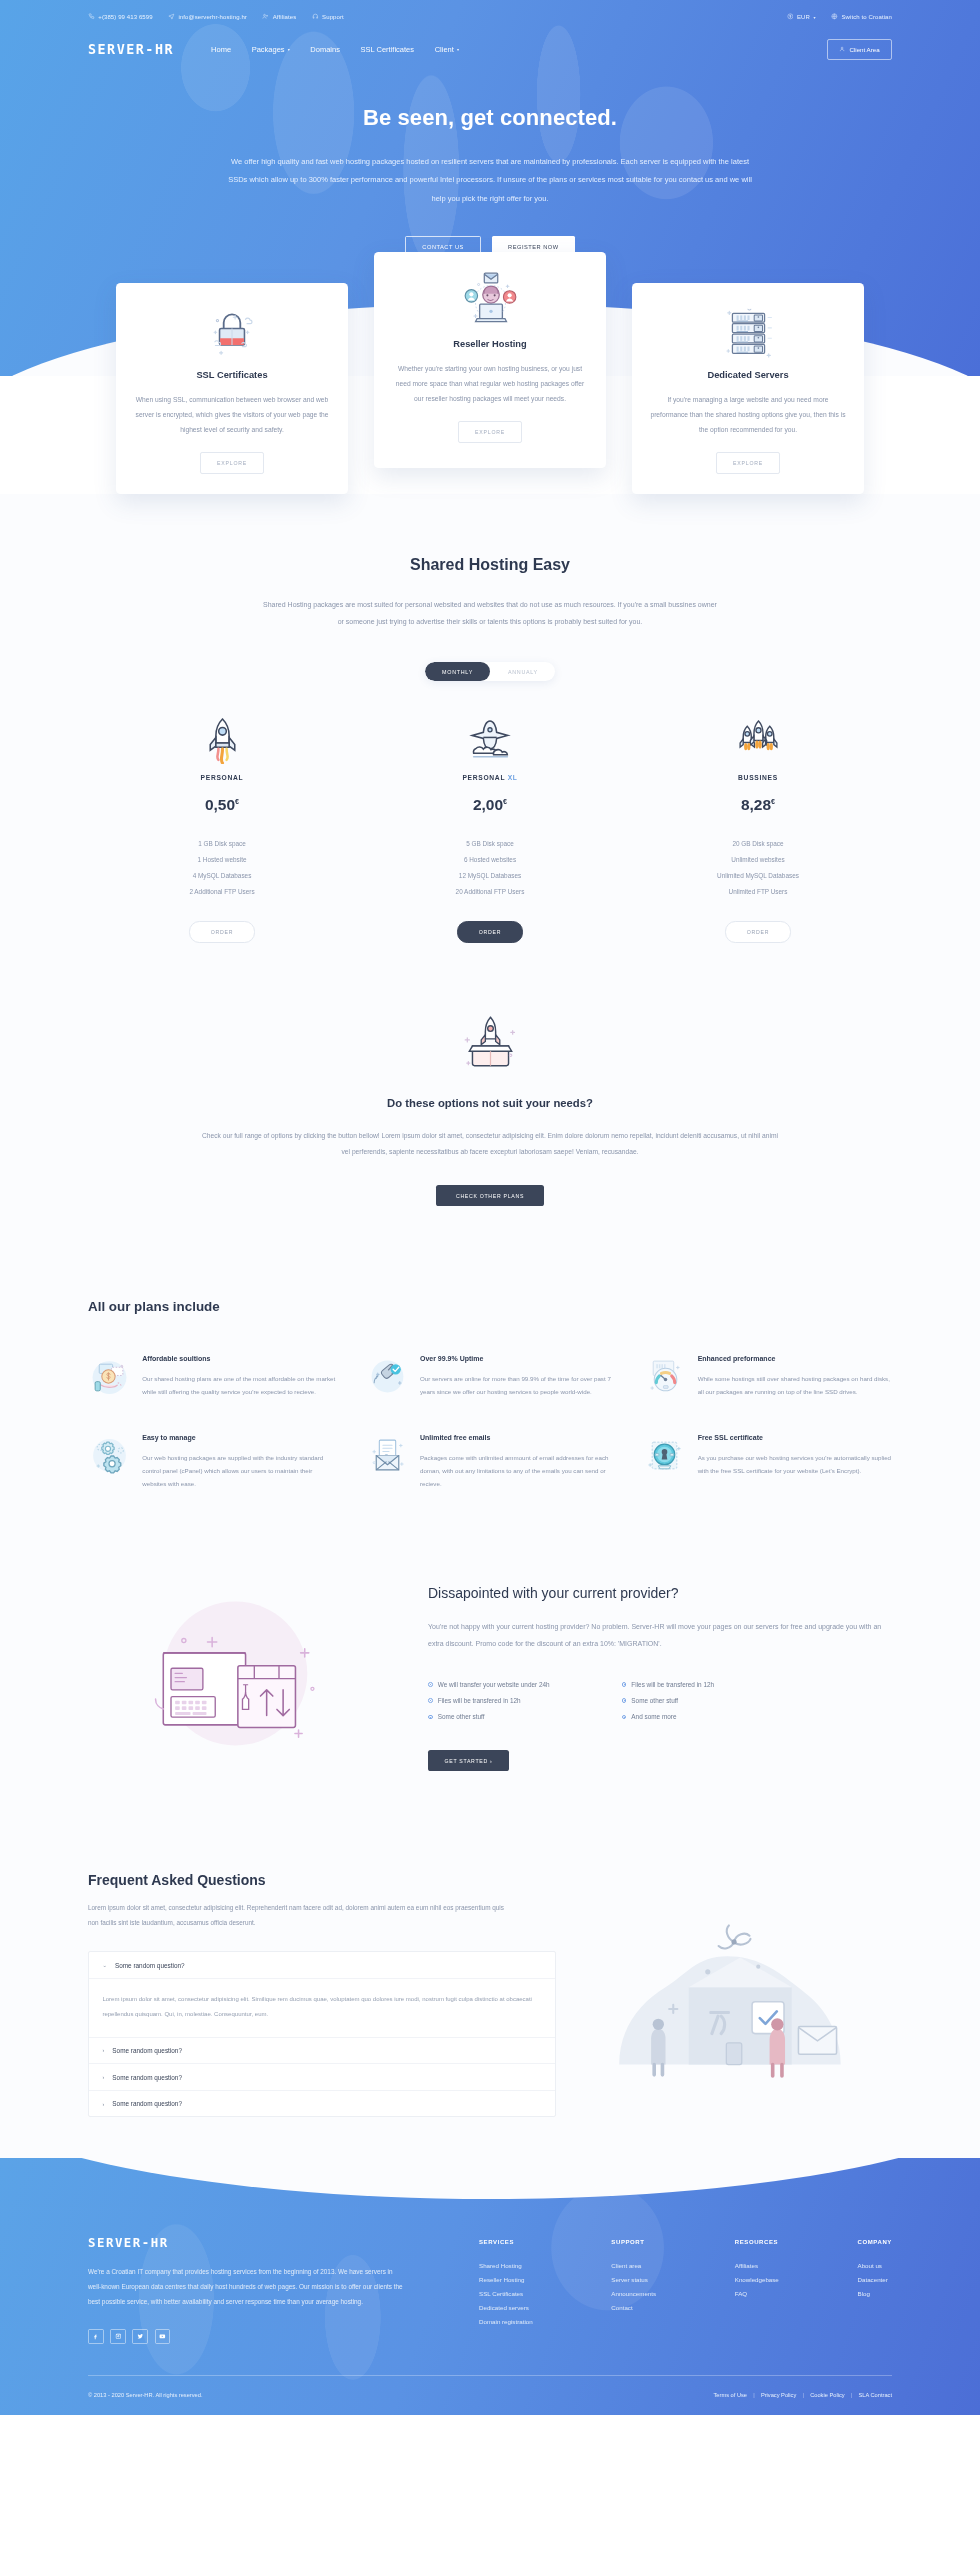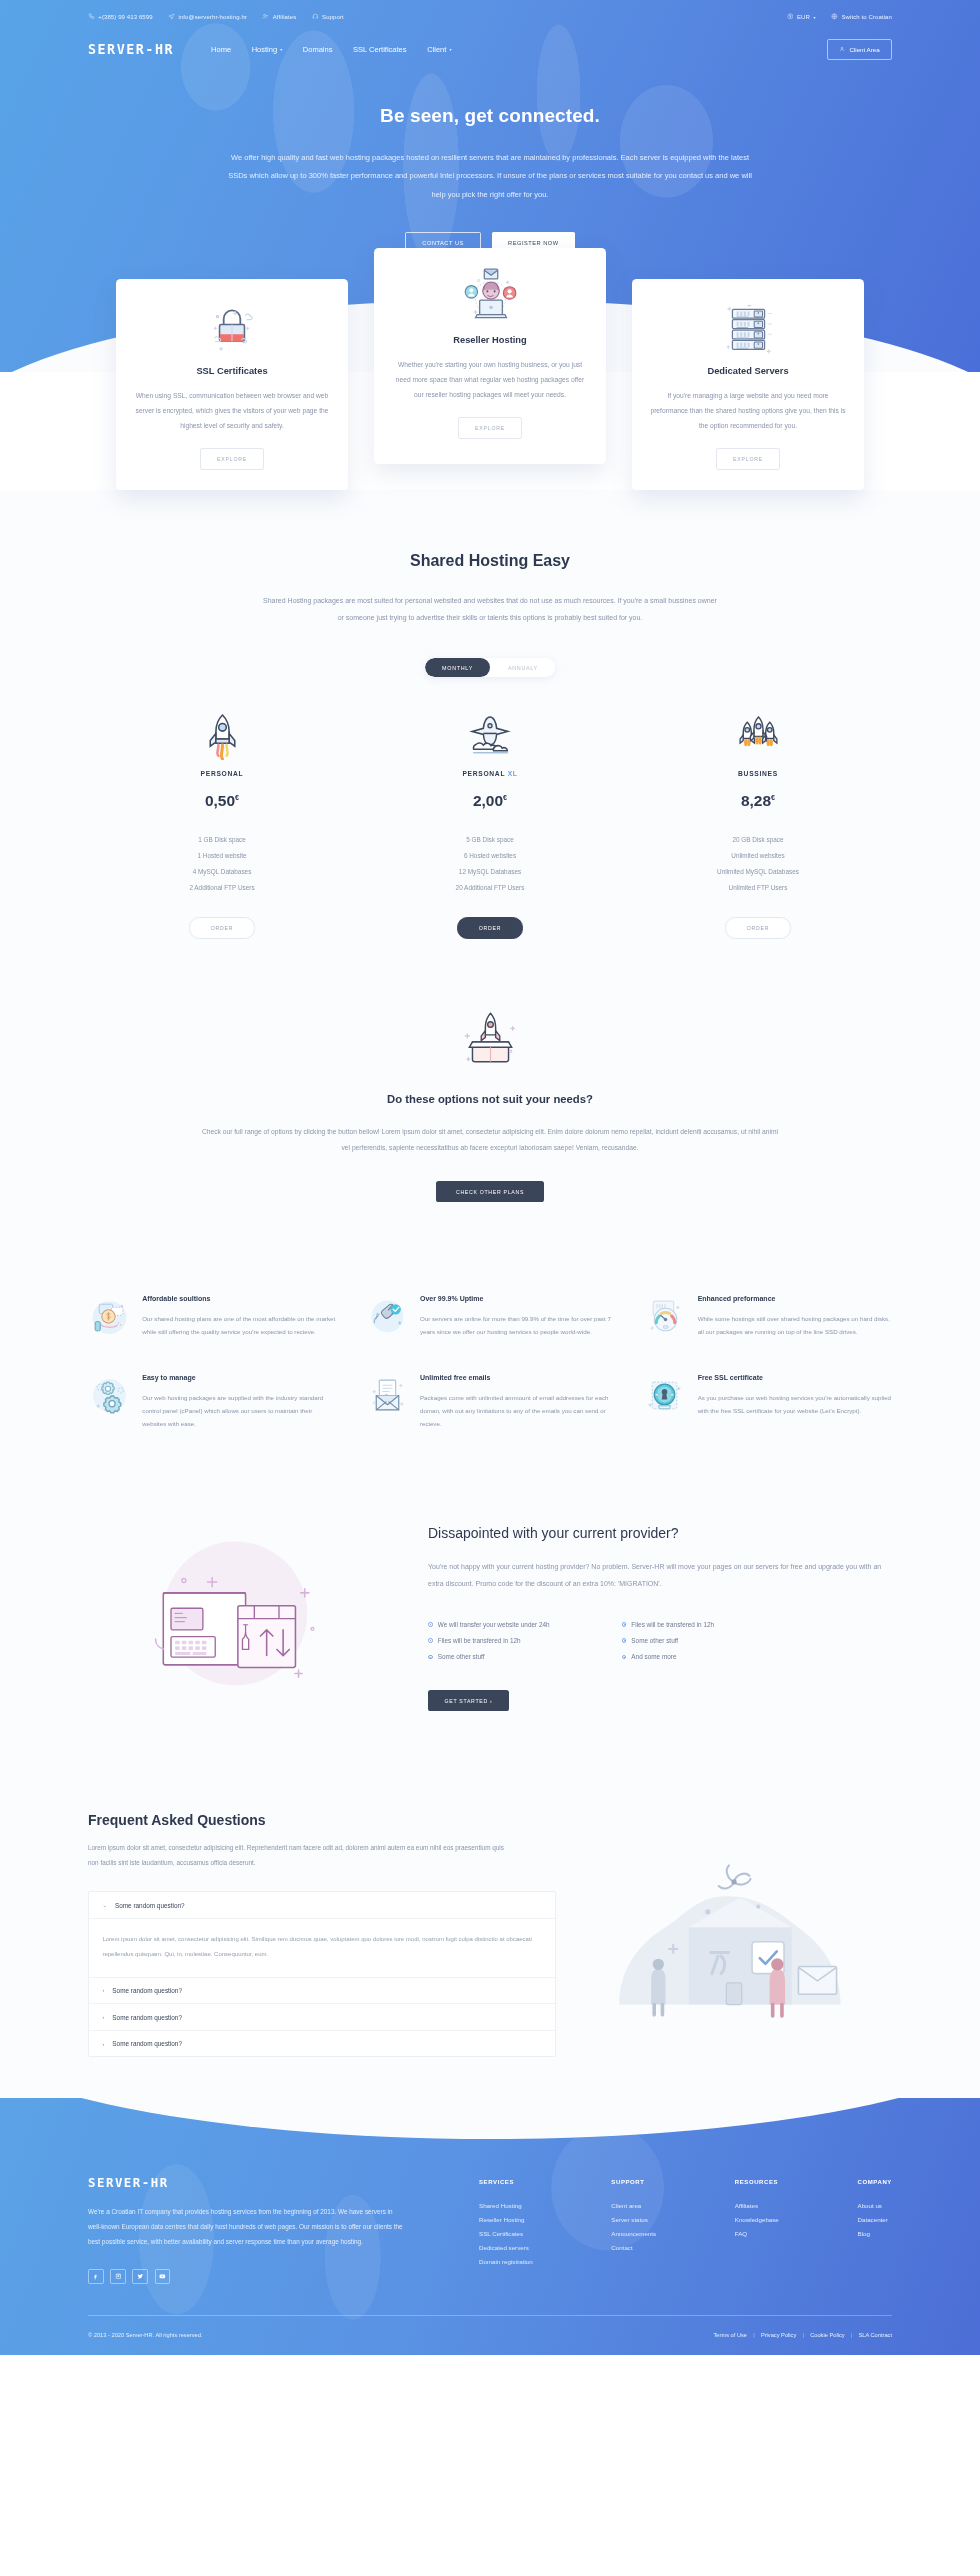--- a/index.html
+++ b/index.html
@@ -24,21 +24,21 @@
 
   .nav{position:relative;z-index:3;display:flex;align-items:center;margin-top:17.5px}
   .logo{font-size:13.4px;font-weight:700;color:#fff;letter-spacing:1.5px;font-family:"DejaVu Sans Mono",monospace}
   .nav-links{display:flex;align-items:center;gap:20.6px;margin-left:37px}
   .nav-links a{color:#fff;font-size:7.5px;text-decoration:none;display:flex;align-items:center;gap:3.1px;opacity:.96}
   .client-area{margin-left:auto;border:0.5px solid rgba(255,255,255,.55);border-radius:2.1px;color:#fff;font-size:6.2px;
      padding:6.2px 11.3px;display:flex;align-items:center;gap:4.1px;cursor:pointer}
   .client-area svg{width:6.2px;height:6.2px;stroke:#fff;fill:none;stroke-width:1.6}
 
   .hero-body{position:relative;z-index:3;text-align:center;margin-top:45px}
-  .hero-title{color:#fff;font-size:19px;font-weight:700;letter-spacing:0.1px}
+  .hero-title{color:#fff;font-size:22px;font-weight:700;letter-spacing:0.1px}
   .hero-sub{color:#e3eeff;font-size:7.5px;line-height:2.5;max-width:531px;margin:21.6px auto 0;font-weight:300}
   .hero-btns{margin-top:27px;display:flex;gap:10.3px;justify-content:center}
   .btn-ghost{border:0.5px solid rgba(255,255,255,.75);color:#fff;background:transparent;font-size:5.7px;letter-spacing:0.5px;
      padding:7.2px 16.5px;border-radius:1.5px;cursor:pointer;font-family:inherit}
   .btn-white{background:#fff;color:#3b4559;font-size:5.7px;letter-spacing:0.5px;padding:7.2px 16.5px;border:none;border-radius:1.5px;cursor:pointer;font-family:inherit}
 
   
   .cards{position:relative;z-index:5;margin-top:-93px;display:flex;justify-content:center;align-items:flex-start;gap:26px}
   .card{background:#fff;border-radius:4.6px;box-shadow:0 8.2px 23px rgba(60,90,150,.13);padding:19.6px 17.5px 20.6px;width:232px;text-align:center}
   .card.mid{width:232px;margin-top:-31px;padding-bottom:25px}
@@ -191,21 +191,21 @@
       </div>
     </div>
 
     <nav class="nav">
       <div class="logo">SERVER-HR</div>
       <div class="nav-links">
         <a href="#">
             <span>Home</span>
           </a>
         <a href="#">
-            <span>Hosting</span>
+            <span>Packages</span>
             <span class="caret">▾</span>
           </a>
         <a href="#">
             <span>Domains</span>
           </a>
         <a href="#">
             <span>SSL Certificates</span>
           </a>
         <a href="#">
             <span>Client</span>
@@ -451,20 +451,21 @@
       </svg>
     </div>
     <h2>Do these options not suit your needs?</h2>
     <p>Check our full range of options by clicking the button bellow! Lorem ipsum dolor sit amet, consectetur adipisicing elit. Enim dolore dolorum nemo repellat, incidunt deleniti accusamus, ut nihil animi vel perferendis, sapiente necessitatibus ab facere excepturi laboriosam saepe! Veniam, recusandae.</p>
     <button class="btn-dark">CHECK OTHER PLANS</button>
   </div>
 </section>
 
 <section class="include">
   <div class="wrap">
+    <h2>All our plans include</h2>
     <div class="inc-grid">
 
       <div class="inc">
         <div class="inc-ic">
           <svg width="41" height="41" viewBox="0 0 80 80" fill="none">
             <ellipse cx="40" cy="42" rx="33" ry="32" fill="#e6f2fb"></ellipse>
             <rect x="20" y="16" width="26" height="18" rx="2" fill="#dff0fa" stroke="#9fc0dd" stroke-width="1.6"></rect>
             <rect x="44" y="22" width="22" height="16" rx="2" fill="#fff" stroke="#c8b3d4" stroke-width="1.6" stroke-dasharray="3 3"></rect>
             <circle cx="38" cy="40" r="13" fill="#fae4b8" stroke="#d79a74" stroke-width="2"></circle>
             <path d="M38 33v14M41 36c0-1.6-1.5-2.6-3-2.6s-3 1-3 2.6 1.5 2.4 3 2.8 3 1.2 3 2.8-1.5 2.8-3 2.8-3-1.2-3-2.8" stroke="#d79a74" stroke-width="1.8" stroke-linecap="round"></path>

